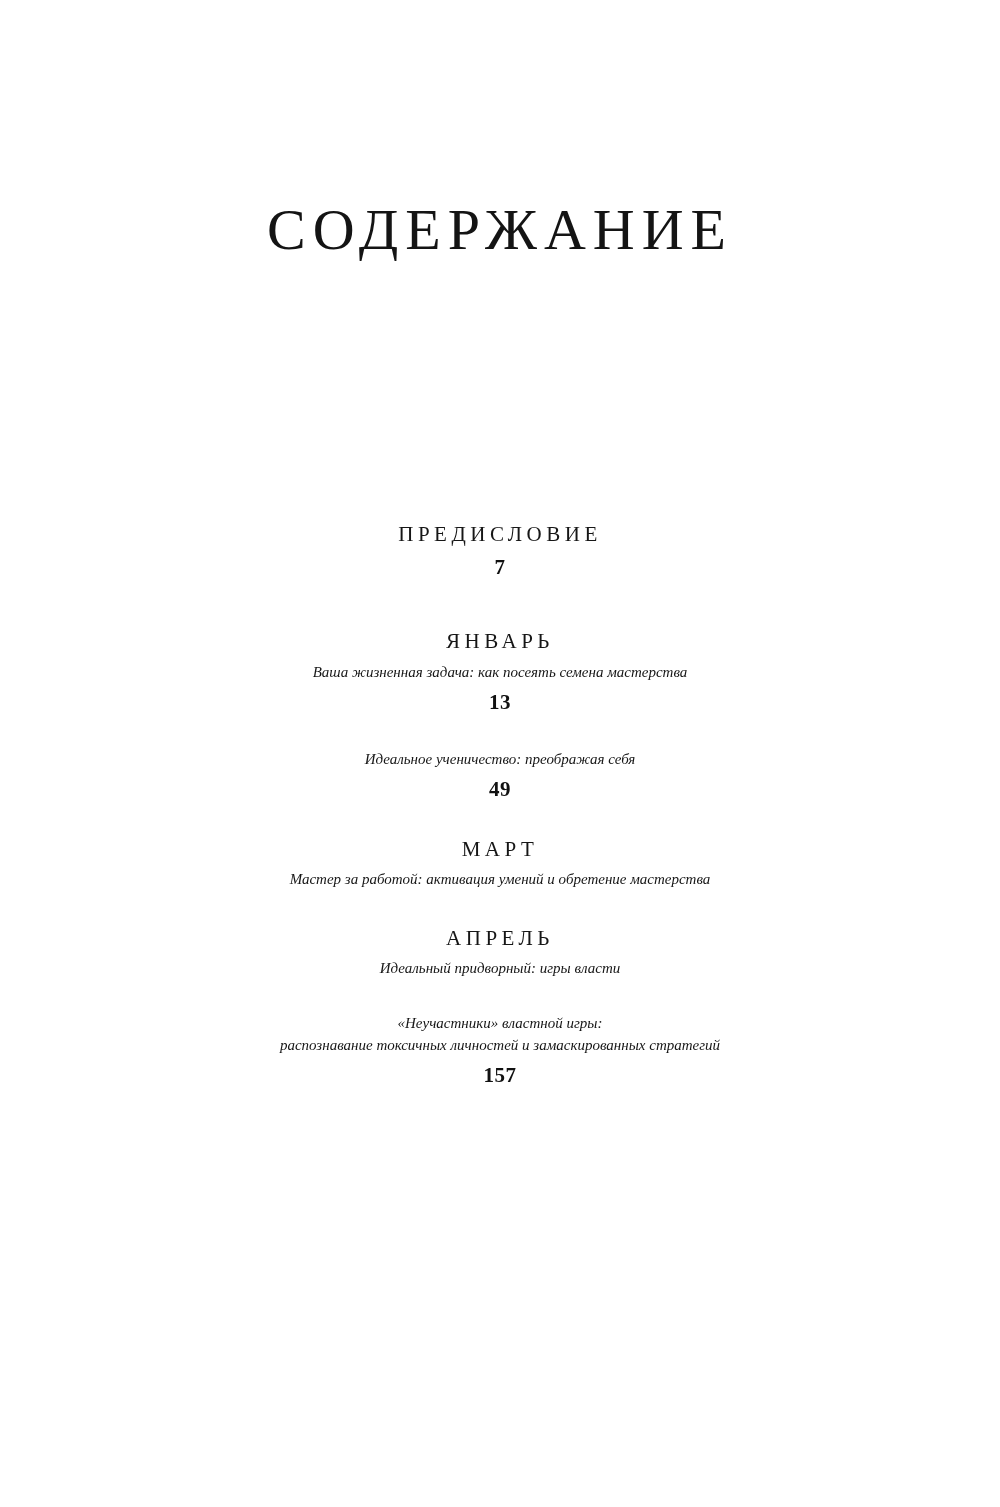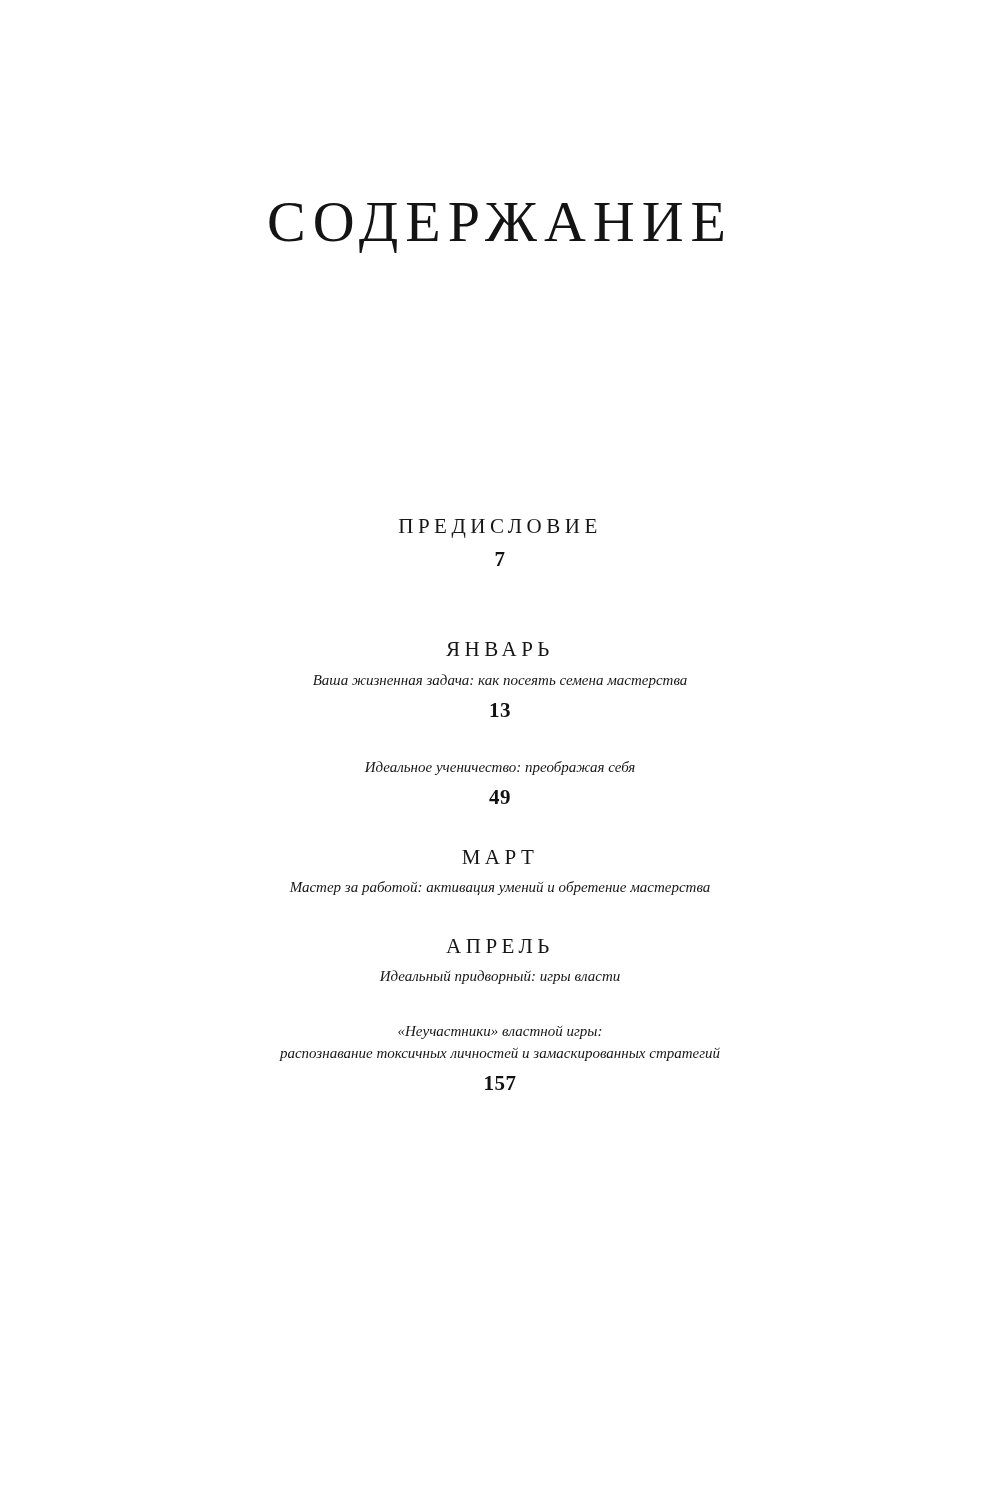--- a/index.html
+++ b/index.html
@@ -12,21 +12,21 @@
     height: 1507px;
     font-family: "Liberation Serif", "DejaVu Serif", serif;
     color: #1a1a1a;
     position: relative;
     overflow: hidden;
   }
   .page {
     width: 1000px;
     height: 1345px;
     box-sizing: border-box;
-    padding: 0 80px;
+    padding: 8px 80px;
     position: relative;
   }
   .page-title {
     text-align: center;
     font-size: 58px;
     font-weight: 400;
     letter-spacing: 7px;
     margin: 0;
     padding-top: 188px;
     font-variant: small-caps;
@@ -35,21 +35,21 @@
     font-family: "Liberation Serif", "DejaVu Serif", serif;
   }
   .toc {
     margin-top: 258px;
   }
   .toc-entry {
     text-align: center;
     margin-bottom: 34px;
   }
   .toc-entry.first {
-    margin-bottom: 64px;
+    margin-bottom: 48px;
   }
   .entry-title {
     font-size: 21px;
     letter-spacing: 4.5px;
     text-transform: uppercase;
     color: #161616;
     line-height: 1.3;
   }
   .entry-subtitle {
     font-style: italic;

